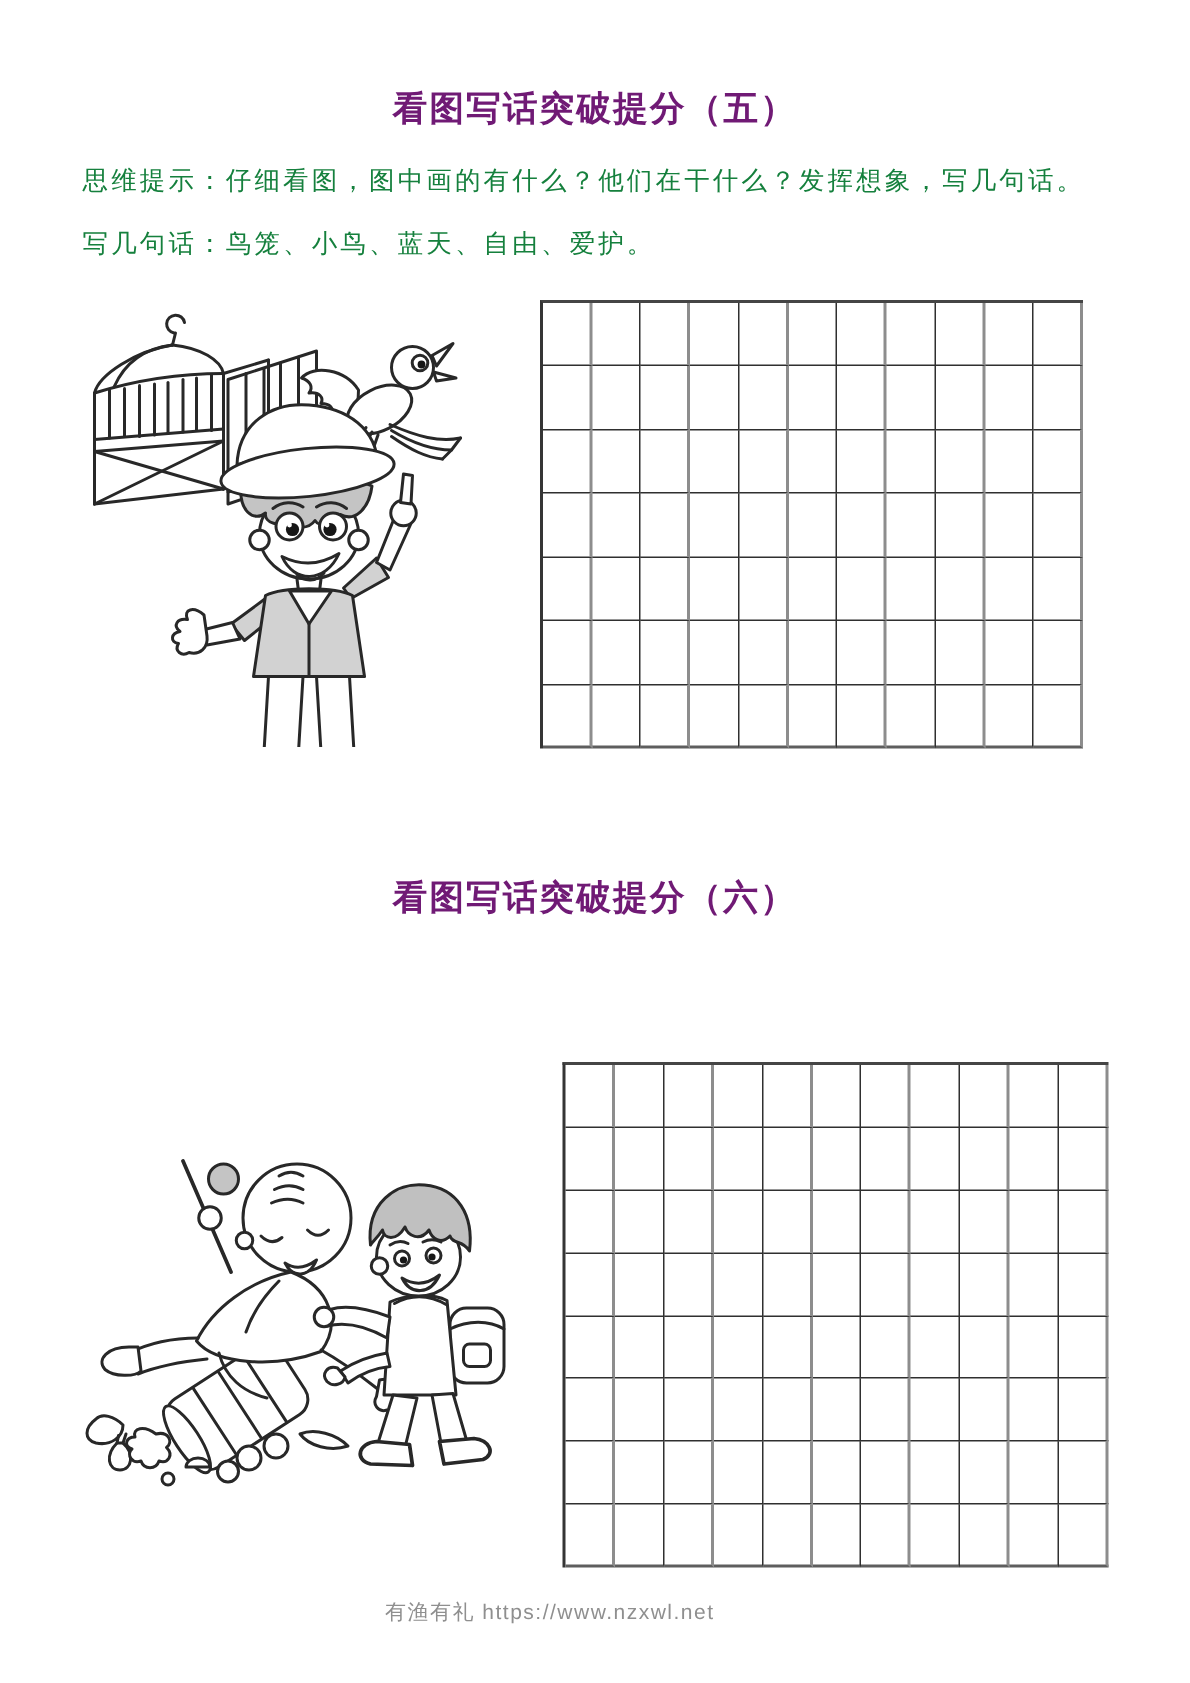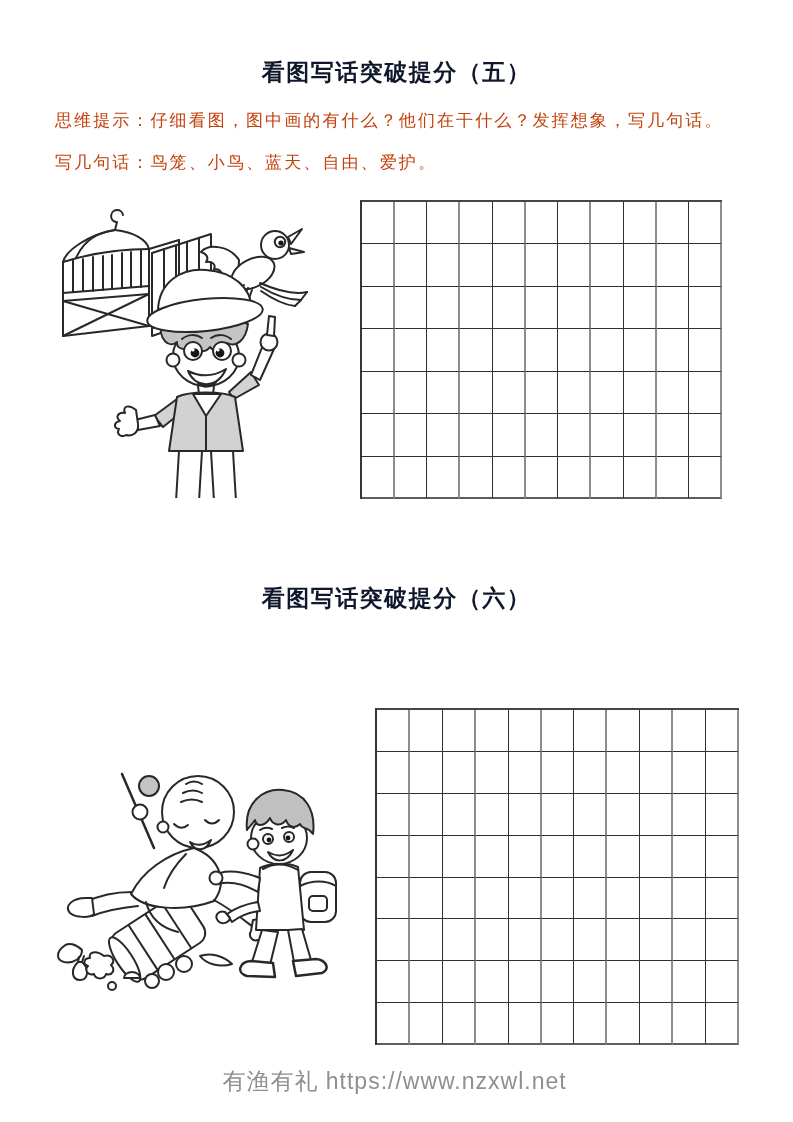--- a/index.html
+++ b/index.html
@@ -3,46 +3,46 @@
 <meta charset="utf-8">
 <style>
   html,body{margin:0;padding:0;background:#fff;}
   .page{
     position:relative;width:793px;height:1122px;background:#ffffff;
     font-family:"Liberation Sans","DejaVu Sans",sans-serif;color:#1c1c1c;overflow:hidden;
   }
   .sec-title{
     position:absolute;left:0;width:793px;margin:0;text-align:center;
     font-family:"Liberation Serif","DejaVu Serif",serif;
-    font-size:23px;font-weight:bold;letter-spacing:1.5px;color:#0f172a;line-height:30px;
+    font-size:23px;font-weight:bold;letter-spacing:1.5px;color:#701a75;line-height:30px;
   }
   #title5{top:58px;}
   #title6{top:551px;margin-top:33px;}
   .hints{
     position:absolute;left:55px;width:695px;font-size:17px;line-height:42px;
-    letter-spacing:2.1px;color:#c2410c;text-align:justify;
+    letter-spacing:2.1px;color:#15803d;text-align:justify;
   }
   .hints p{margin:0;}
   #hints5{top:100px;}
   #hints6{top:605px;}
   .illus{position:absolute;}
   #illus5{left:46px;top:196px;width:292px;height:302px;}
   #illus6{left:48px;top:750px;width:300px;height:245px;}
   .wgrid{
     position:absolute;display:grid;background:#fff;
     border-top:2px solid #454545;border-left:2px solid #353535;
   }
   #grid5{left:360px;top:200px;width:360px;height:297px;}
   #grid6{left:375px;top:708px;width:362px;height:335px;}
   .cell{border-right:1px solid #2f2f2f;border-bottom:1px solid #2f2f2f;}
   .cell.gv{border-right:2px solid #8d8d8d;}
   .cell.lr{border-bottom:2px solid #5e5e5e;}
   .footer{
     position:absolute;top:1066px;left:0;width:733px;text-align:center;
-    font-size:23px;letter-spacing:1px;color:#8f8f8f;padding-left:28px;
+    font-size:14px;letter-spacing:1px;color:#8f8f8f;
   }
   svg{display:block;}
 </style>
 </head>
 <body>
 
 <div class="page">
 
   <h1 class="sec-title" id="title5">看图写话突破提分（五）</h1>
 

